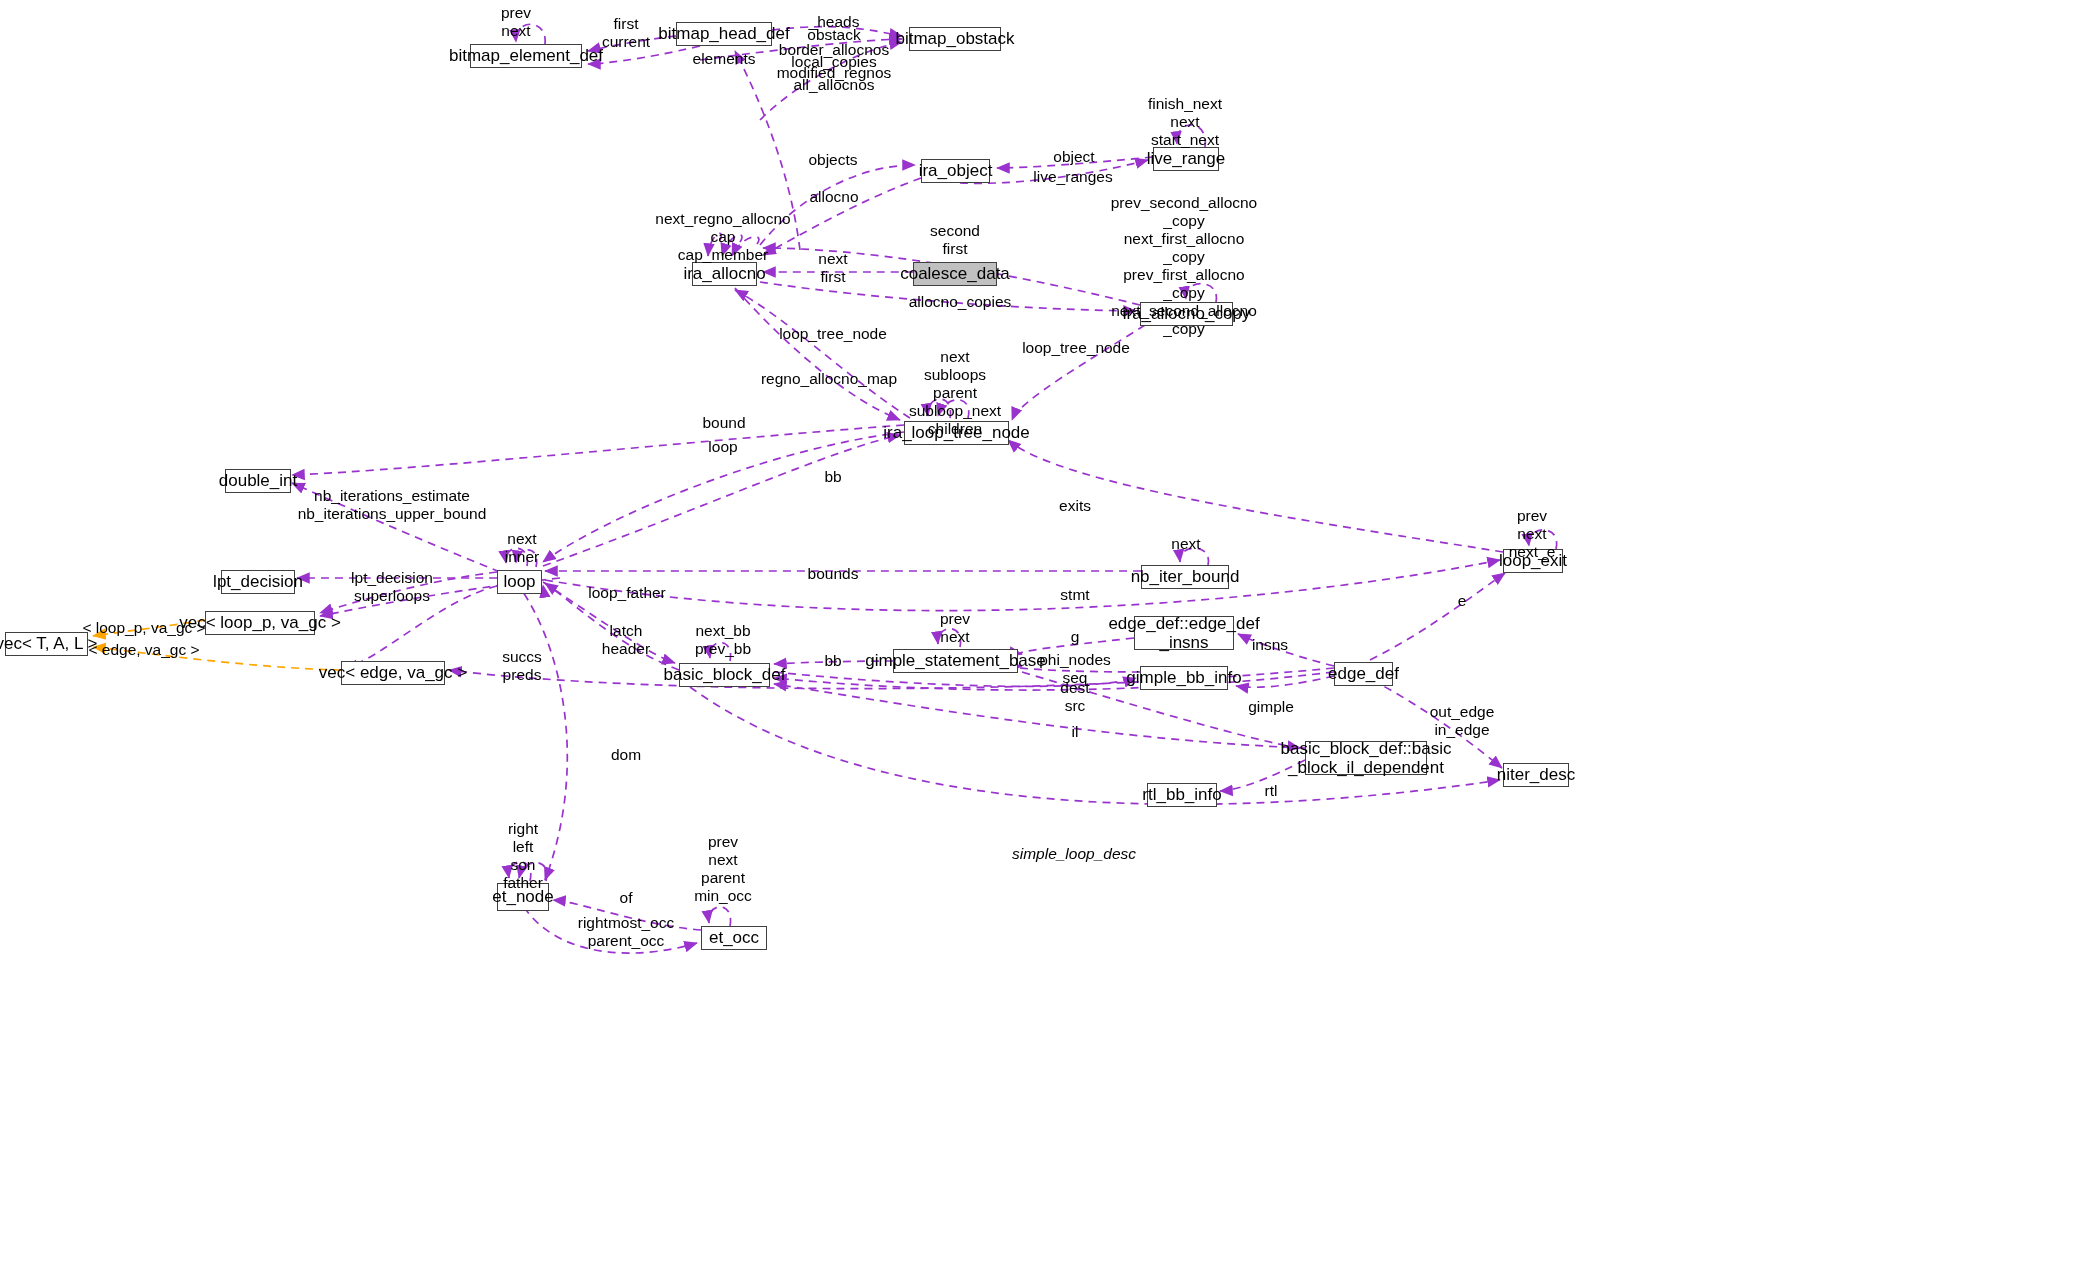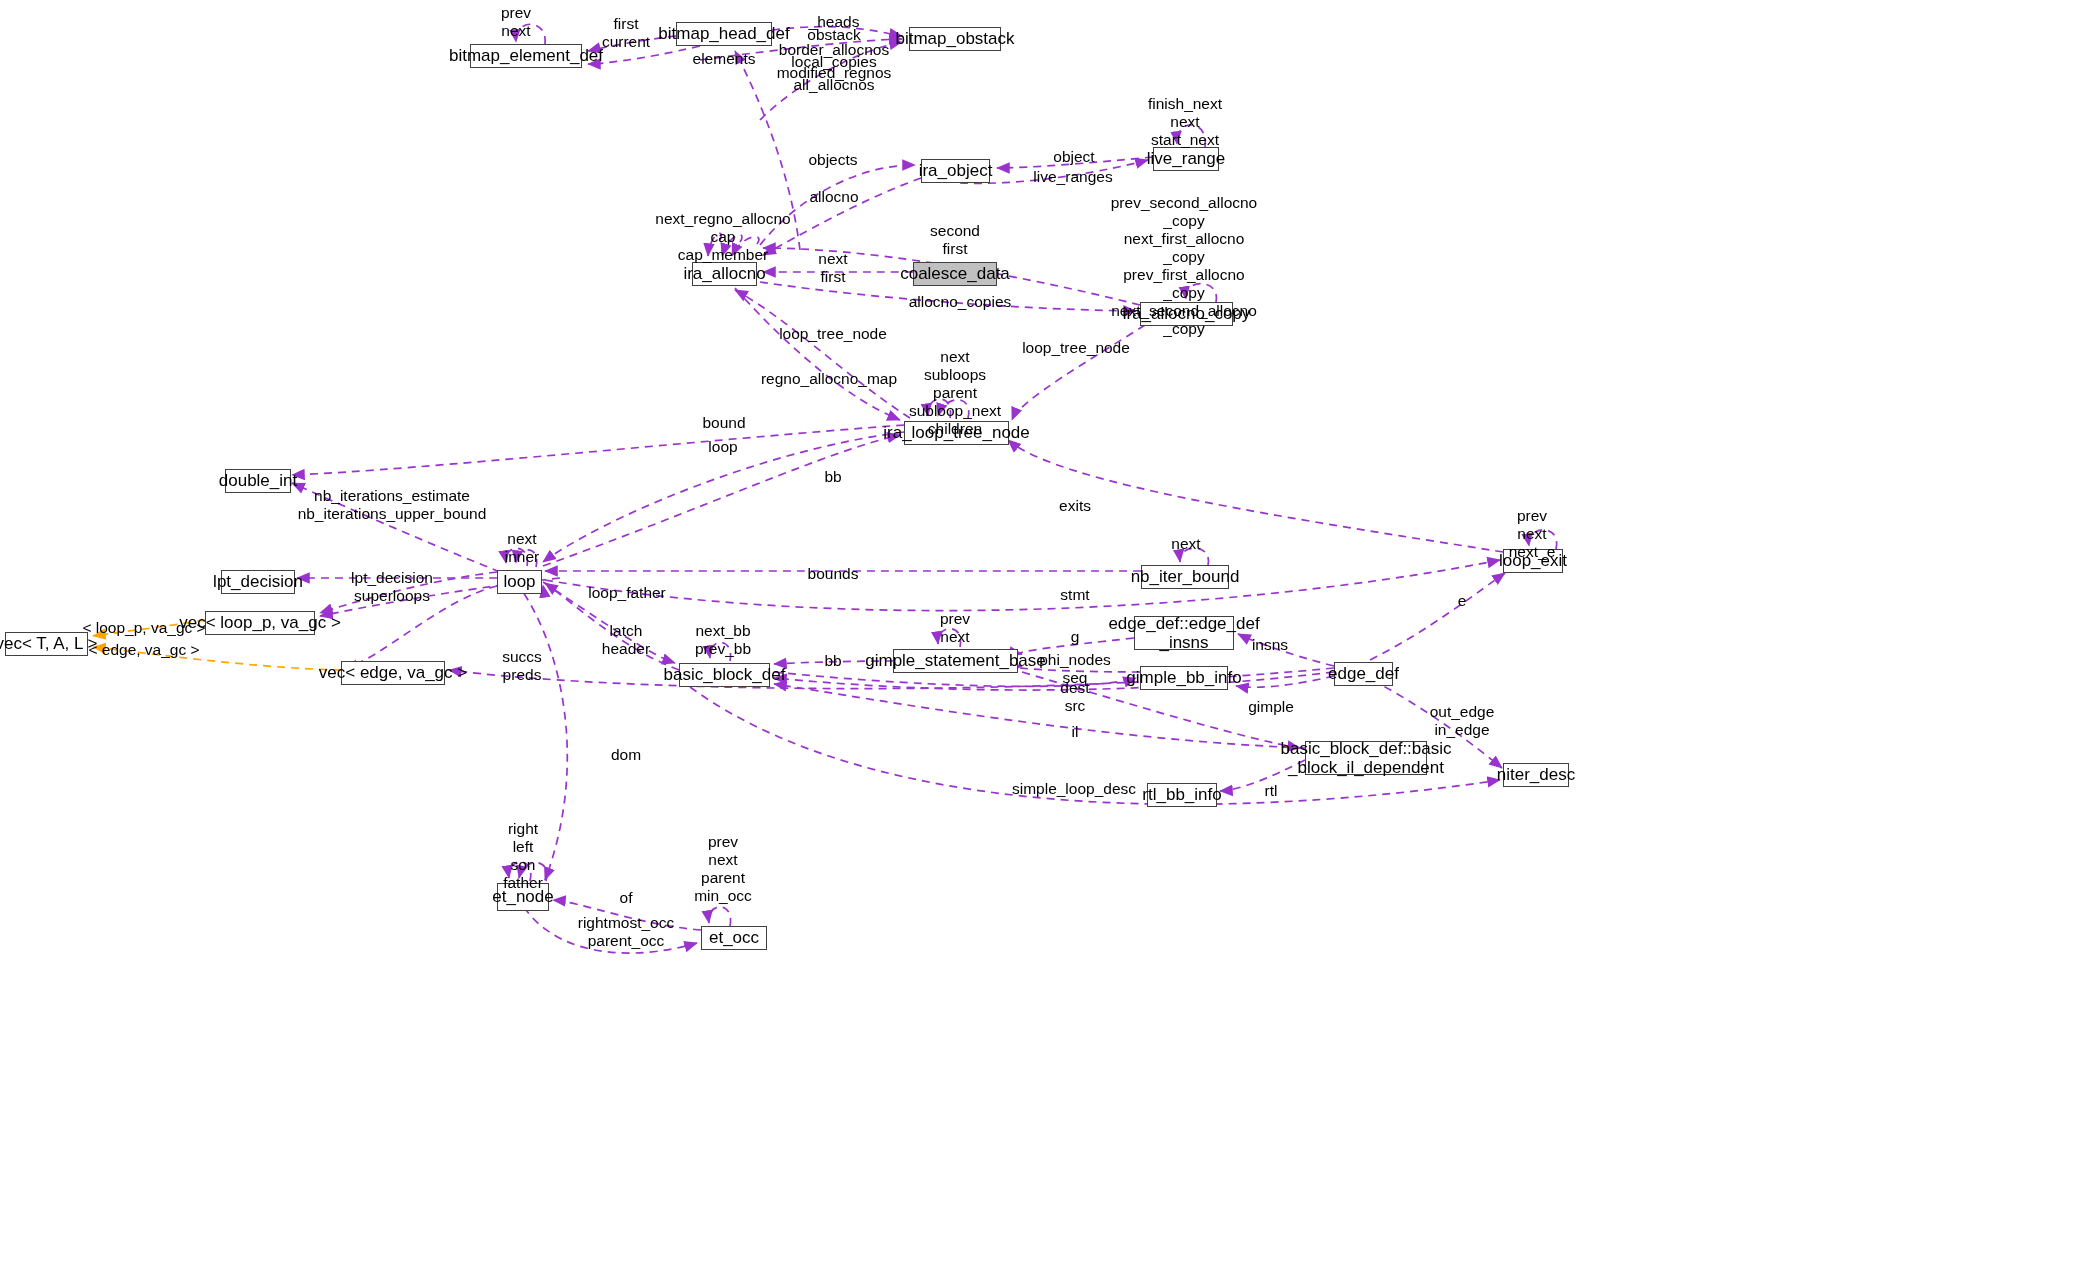--- a/index.html
+++ b/index.html
@@ -280,21 +280,21 @@
 preds</div>
     <div class="elabel" style="left: 833px; top: 652px;">bb</div>
     <div class="elabel" style="left: 1075px; top: 679px;">dest
 src</div>
     <div class="elabel" style="left: 1271px; top: 698px;">gimple</div>
     <div class="elabel" style="left: 1462px; top: 703px;">out_edge
 in_edge</div>
     <div class="elabel" style="left: 1075px; top: 723px;">il</div>
     <div class="elabel" style="left: 626px; top: 746px;">dom</div>
     <div class="elabel" style="left: 1271px; top: 782px;">rtl</div>
-    <div class="elabel" style="left: 1074px; top: 780px;">simple_loop_desc</div>
+    <div class="elabel" style="left: 1074px; top: 845px; font-style: italic;">simple_loop_desc</div>
     <div class="elabel" style="left: 523px; top: 820px;">right
 left
 son
 father</div>
     <div class="elabel" style="left: 723px; top: 833px;">prev
 next
 parent
 min_occ</div>
     <div class="elabel" style="left: 626px; top: 889px;">of</div>
     <div class="elabel" style="left: 626px; top: 914px;">rightmost_occ

